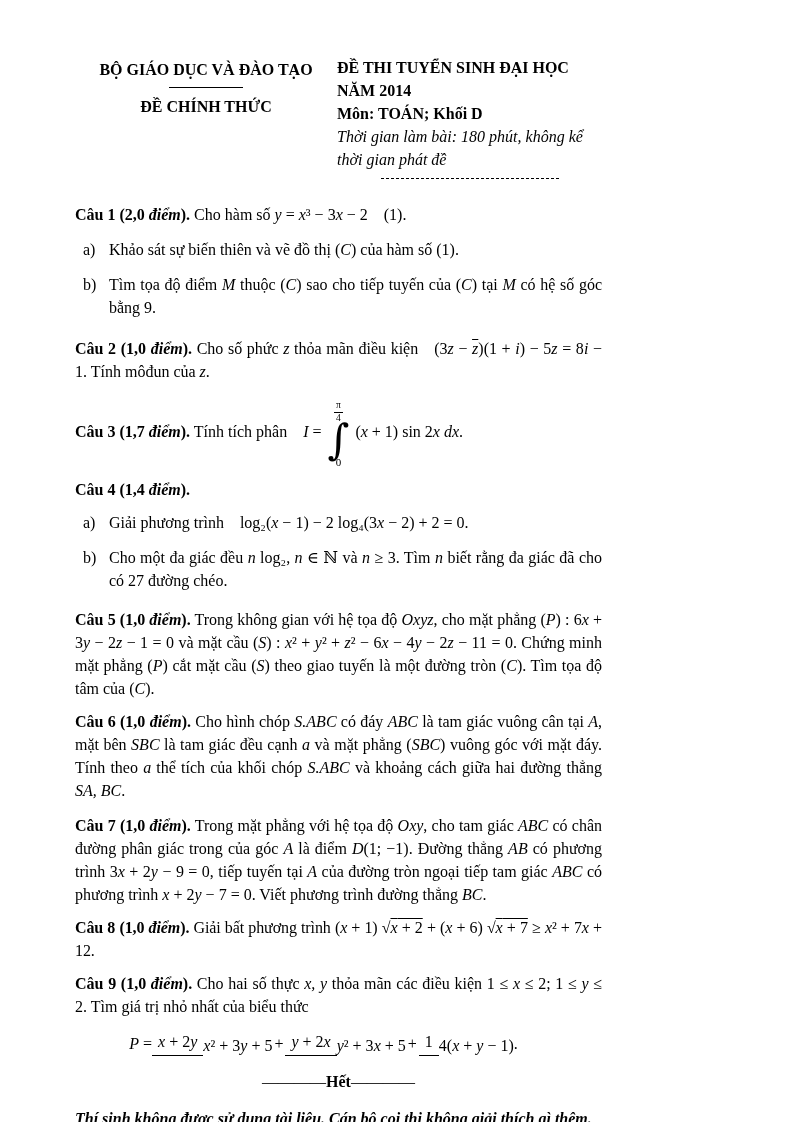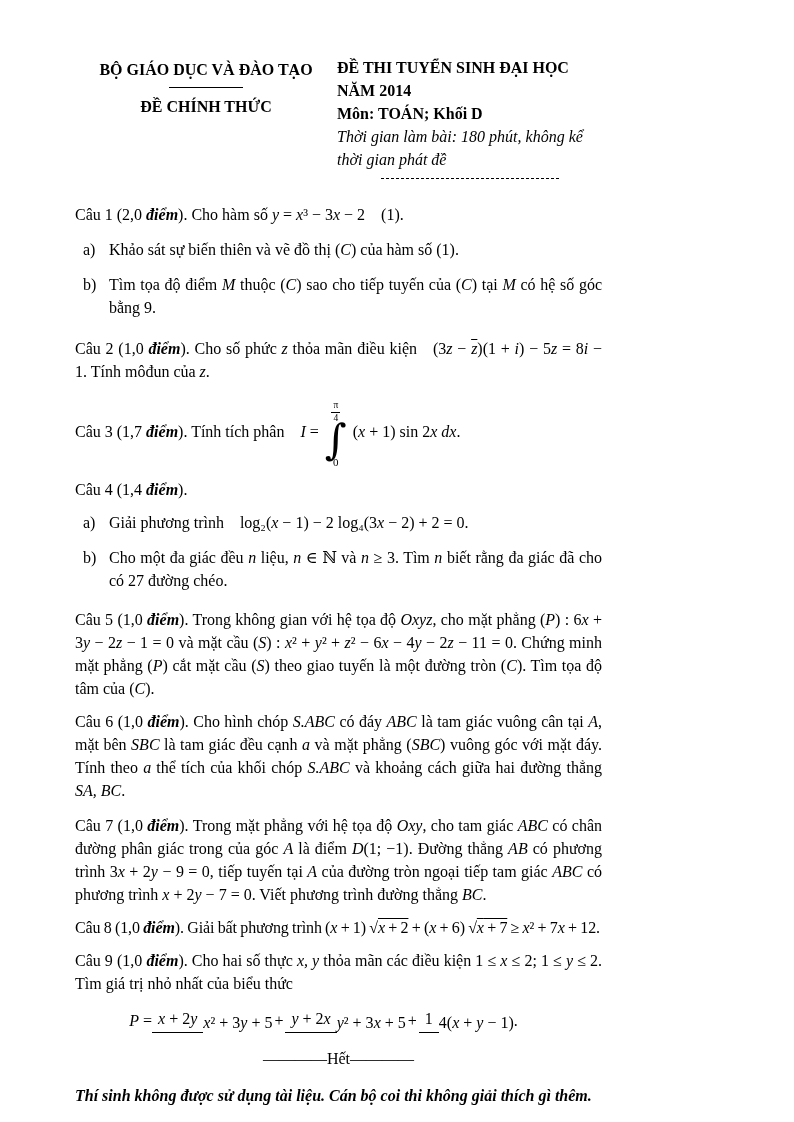--- a/index.html
+++ b/index.html
@@ -15,21 +15,21 @@
   .header-right{flex:1;}
   .h-b{font-weight:700;}
   .h-it{font-style:italic;}
   .left-rule{width:74px;border-top:1.5px solid #000;margin:6px auto 7px;}
   .right-rule{width:178px;border-top:1.5px dashed #000;margin:7px auto 0;}
   
   .para{margin:0 0 12px;text-align:justify;}
   .q-item{position:relative;padding-left:34px;margin:0 0 12px;text-align:justify;}
   .q-item .marker{position:absolute;left:8px;}
   
-  .st-b{font-weight:400;}
+  .st-b{font-weight:700;}
   .st-bi{font-weight:700;font-style:italic;margin-top:26px;}
   .st-m{font-style:italic;}
   .st-ov{text-decoration:overline;}
   .st-dots{letter-spacing:2.1px;}
   
   .q3-row{display:flex;align-items:center;margin:2px 0 10px;text-align:left;}
   .int-wrap{display:inline-flex;flex-direction:column;align-items:center;margin:0 6px;}
   .int-top{line-height:1;margin-bottom:-2px;}
   .tfrac{display:inline-flex;flex-direction:column;align-items:center;font-size:9.5px;}
   .tf-num{border-bottom:1px solid #000;padding:0 2px 1px;line-height:1;}
@@ -93,21 +93,21 @@
     <span><span>(</span><span class="st-m">x</span><span> + 1) sin 2</span><span class="st-m">x</span><span> </span><span class="st-m">dx</span><span>.</span></span>
   </p>
 
   <p class="para" style="margin-bottom:10px"><span class="st-b">Câu 4 (1,4 </span><span class="st-bi">điểm</span><span class="st-b">).</span></p>
   <div class="q-item">
     <span class="marker">a)</span>
     <span><span>Giải phương trình  log₂(</span><span class="st-m">x</span><span> − 1) − 2 log₄(3</span><span class="st-m">x</span><span> − 2) + 2 = 0.</span></span>
   </div>
   <div class="q-item" style="margin-bottom:16px">
     <span class="marker">b)</span>
-    <span><span>Cho một đa giác đều </span><span class="st-m">n</span><span> liệu, </span><span class="st-m">n</span><span> ∈ ℕ và </span><span class="st-m">n</span><span> ≥ 3. Tìm </span><span class="st-m">n</span><span> biết rằng đa giác đã cho có 27 đường chéo.</span></span>
+    <span><span>Cho một đa giác đều </span><span class="st-m">n</span><span> log₂, </span><span class="st-m">n</span><span> ∈ ℕ và </span><span class="st-m">n</span><span> ≥ 3. Tìm </span><span class="st-m">n</span><span> biết rằng đa giác đã cho có 27 đường chéo.</span></span>
   </div>
 
   <p class="para" style="margin-bottom:10px"><span class="st-b">Câu 5 (1,0 </span><span class="st-bi">điểm</span><span class="st-b">).</span><span> Trong không gian với hệ tọa độ </span><span class="st-m">Oxyz</span><span>, cho mặt phẳng (</span><span class="st-m">P</span><span>) : 6</span><span class="st-m">x</span><span> + 3</span><span class="st-m">y</span><span> − 2</span><span class="st-m">z</span><span> − 1 = 0 và mặt cầu (</span><span class="st-m">S</span><span>) : </span><span class="st-m">x</span><span>² + </span><span class="st-m">y</span><span>² + </span><span class="st-m">z</span><span>² − 6</span><span class="st-m">x</span><span> − 4</span><span class="st-m">y</span><span> − 2</span><span class="st-m">z</span><span> − 11 = 0. Chứng minh mặt phẳng (</span><span class="st-m">P</span><span>) cắt mặt cầu (</span><span class="st-m">S</span><span>) theo giao tuyến là một đường tròn (</span><span class="st-m">C</span><span>). Tìm tọa độ tâm của (</span><span class="st-m">C</span><span>).</span></p>
   <p class="para"><span class="st-b">Câu 6 (1,0 </span><span class="st-bi">điểm</span><span class="st-b">).</span><span> Cho hình chóp </span><span class="st-m">S.ABC</span><span> có đáy </span><span class="st-m">ABC</span><span> là tam giác vuông cân tại </span><span class="st-m">A</span><span>, mặt bên </span><span class="st-m">SBC</span><span> là tam giác đều cạnh </span><span class="st-m">a</span><span> và mặt phẳng (</span><span class="st-m">SBC</span><span>) vuông góc với mặt đáy. Tính theo </span><span class="st-m">a</span><span> thể tích của khối chóp </span><span class="st-m">S.ABC</span><span> và khoảng cách giữa hai đường thẳng </span><span class="st-m">SA, BC</span><span>.</span></p>
   <p class="para" style="margin-bottom:10px"><span class="st-b">Câu 7 (1,0 </span><span class="st-bi">điểm</span><span class="st-b">).</span><span> Trong mặt phẳng với hệ tọa độ </span><span class="st-m">Oxy</span><span>, cho tam giác </span><span class="st-m">ABC</span><span> có chân đường phân giác trong của góc </span><span class="st-m">A</span><span> là điểm </span><span class="st-m">D</span><span>(1; −1). Đường thẳng </span><span class="st-m">AB</span><span> có phương trình 3</span><span class="st-m">x</span><span> + 2</span><span class="st-m">y</span><span> − 9 = 0, tiếp tuyến tại </span><span class="st-m">A</span><span> của đường tròn ngoại tiếp tam giác </span><span class="st-m">ABC</span><span> có phương trình </span><span class="st-m">x</span><span> + 2</span><span class="st-m">y</span><span> − 7 = 0. Viết phương trình đường thẳng </span><span class="st-m">BC</span><span>.</span></p>
   <p class="para" style="margin-bottom:10px;letter-spacing:-0.1px;word-spacing:-0.6px"><span class="st-b">Câu 8 (1,0 </span><span class="st-bi">điểm</span><span class="st-b">).</span><span> Giải bất phương trình (</span><span class="st-m">x</span><span> + 1) </span><span>√</span><span class="st-m st-ov">x</span><span class="st-ov"> + 2</span><span> + (</span><span class="st-m">x</span><span> + 6) </span><span>√</span><span class="st-m st-ov">x</span><span class="st-ov"> + 7</span><span> ≥ </span><span class="st-m">x</span><span>² + 7</span><span class="st-m">x</span><span> + 12.</span></p>
   <p class="para" style="margin-bottom:2px"><span class="st-b">Câu 9 (1,0 </span><span class="st-bi">điểm</span><span class="st-b">).</span><span> Cho hai số thực </span><span class="st-m">x, y</span><span> thỏa mãn các điều kiện 1 ≤ </span><span class="st-m">x</span><span> ≤ 2; 1 ≤ </span><span class="st-m">y</span><span> ≤ 2. Tìm giá trị nhỏ nhất của biểu thức</span></p>
 
   <div class="p-formula">
     <span><span class="st-m">P</span><span> =</span></span>

